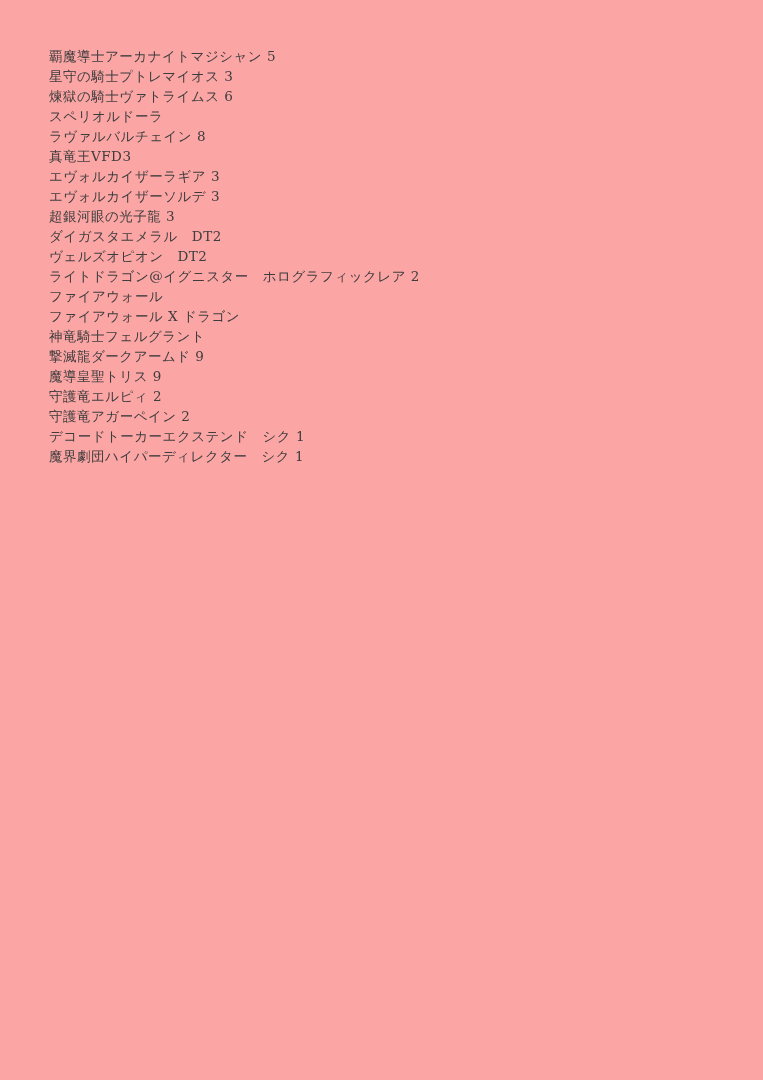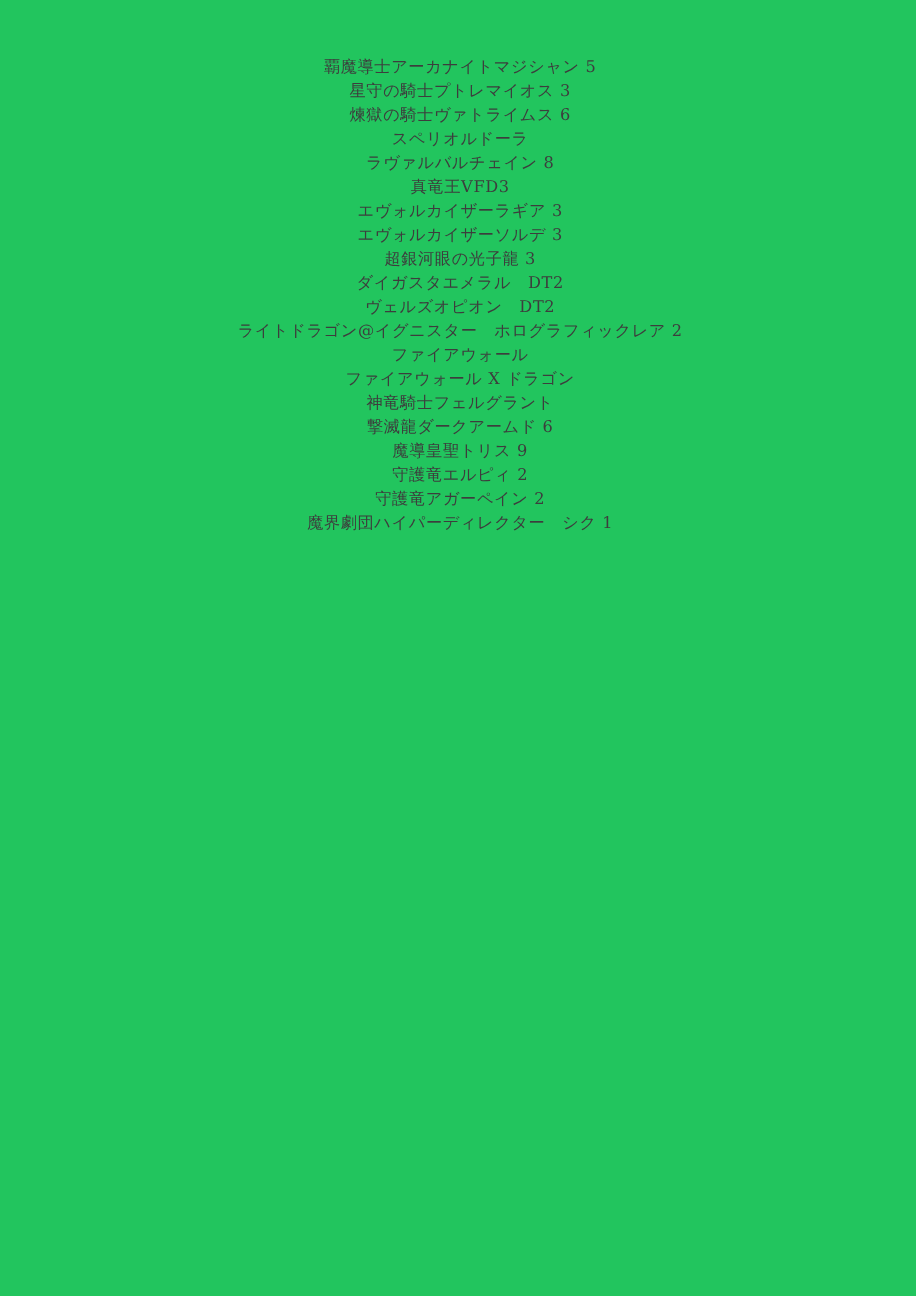--- a/index.html
+++ b/index.html
@@ -10,23 +10,22 @@
   body {
     width: 763px;
     height: 1080px;
     overflow: hidden;
     font-family: "DejaVu Serif", "Liberation Serif", serif;
   }
   .page {
     box-sizing: border-box;
     width: 763px;
     height: 1080px;
-    background: #22c55e;
-    padding: 46px 30px 0 34px;
-    text-align: center;
+    background: #fca5a5;
+    padding: 46px 30px 0 49px;
   }
   .card-list {
     list-style: none;
     margin: 0;
     padding: 0;
   }
   .card-list .line {
     font-size: 13.5px;
     line-height: 20px;
     color: #3d3d3d;
@@ -47,19 +46,20 @@
       <li class="line">真竜王VFD3</li>
       <li class="line">エヴォルカイザーラギア 3</li>
       <li class="line">エヴォルカイザーソルデ 3</li>
       <li class="line">超銀河眼の光子龍 3</li>
       <li class="line">ダイガスタエメラル　DT2</li>
       <li class="line">ヴェルズオピオン　DT2</li>
       <li class="line">ライトドラゴン@イグニスター　ホログラフィックレア 2</li>
       <li class="line">ファイアウォール</li>
       <li class="line">ファイアウォール X ドラゴン</li>
       <li class="line">神竜騎士フェルグラント</li>
-      <li class="line">撃滅龍ダークアームド 6</li>
+      <li class="line">撃滅龍ダークアームド 9</li>
       <li class="line">魔導皇聖トリス 9</li>
       <li class="line">守護竜エルピィ 2</li>
       <li class="line">守護竜アガーペイン 2</li>
+      <li class="line">デコードトーカーエクステンド　シク 1</li>
       <li class="line">魔界劇団ハイパーディレクター　シク 1</li>
     </ul>
 </div>
 
 </body></html>

